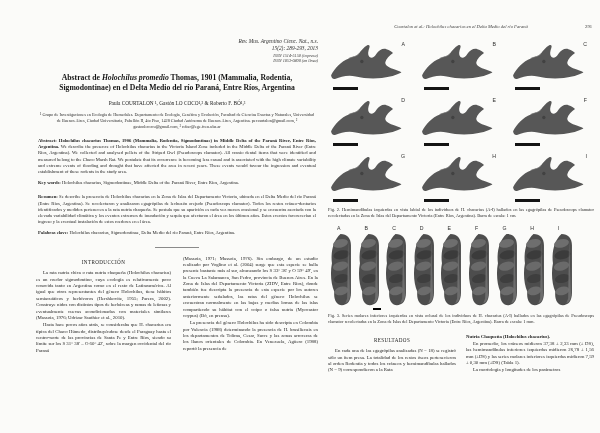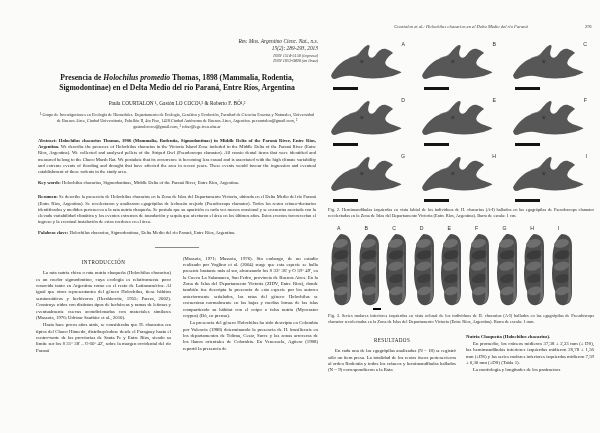--- a/index.html
+++ b/index.html
@@ -78,21 +78,21 @@
 <div>
 
   <div class="page page-left">
     <div class="jr">
       <div>Rev. Mus. Argentino Cienc. Nat., n.s.</div>
       <div>15(2): 289-293, 2013</div>
       <div class="small">ISSN 1514-5158 (impresa)</div>
       <div class="small">ISSN 1853-0400 (en línea)</div>
     </div>
 
-    <div class="title"><span>Presencia de </span><i>Holochilus promedio</i><span> Thomas, 1898 (Mammalia, Rodentia, Sigmodontinae) en el Delta Medio del río Paraná, Entre Ríos, Argentina</span></div>
+    <div class="title"><span>Abstract de </span><i>Holochilus promedio</i><span> Thomas, 1901 (Mammalia, Rodentia, Sigmodontinae) en el Delta Medio del río Paraná, Entre Ríos, Argentina</span></div>
 
     <div class="authors">Paula COURTALON ¹, Gastón LO COCO¹,² &amp; Roberto F. BÓ¹,³</div>
 
     <div class="affil">¹ Grupo de Investigaciones en Ecología de Humedales. Departamento de Ecología, Genética y Evolución, Facultad de Ciencias Exactas y Naturales, Universidad de Buenos Aires, Ciudad Universitaria, Pabellón II, 4to Piso, 1428 Ciudad Autónoma de Buenos Aires, Argentina. pecourtalon@gmail.com, ² gastonlococu@gmail.com, ³ rober@ege.fcen.uba.ar</div>
 
     <p class="abs"><b>Abstract: Holochilus chacarius Thomas, 1906 (Mammalia, Rodentia, Sigmodontinae) in Middle Delta of the Paraná River, Entre Ríos, Argentina.</b> <span>We describe the presence of Holochilus chacarius in the Victoria Island Zone included in the Middle Delta of the Paraná River (Entre Ríos, Argentina). We collected and analysed pellets of the Striped Owl (Pseudoscops clamator). All cranio dental items that were identified and measured belong to the Chaco Marsh Rat. We postulate that its occurrence is becoming less casual and is associated with the high climate variability and extreme events of flooding and drought that have affected the area in recent years. These events would favour the ingression and eventual establishment of these rodents in the study area.</span></p>
 
     <p class="abs kw"><b>Key words:</b><span> Holochilus chacarius, Sigmodontinae, Middle Delta of the Paraná River, Entre Ríos, Argentina.</span></p>
 
     <p class="abs"><b>Resumen:</b><span> Se describe la presencia de Holochilus chacarius en la Zona de Islas del Departamento Victoria, ubicada en el Delta Medio del río Paraná (Entre Ríos, Argentina). Se recolectaron y analizaron egagrópilas de lechuzón orejudo (Pseudoscops clamator). Todos los restos cráneo-dentarios identificados y medidos pertenecen a la rata nutria chaqueña. Se postula que su aparición es cada vez menos ocasional y se encuentra asociada con la elevada variabilidad climática y los eventos extremos de inundación y sequía que afectaron el área en los últimos años. Estos eventos favorecerían el ingreso y la eventual instalación de estos roedores en el área.</span></p>

